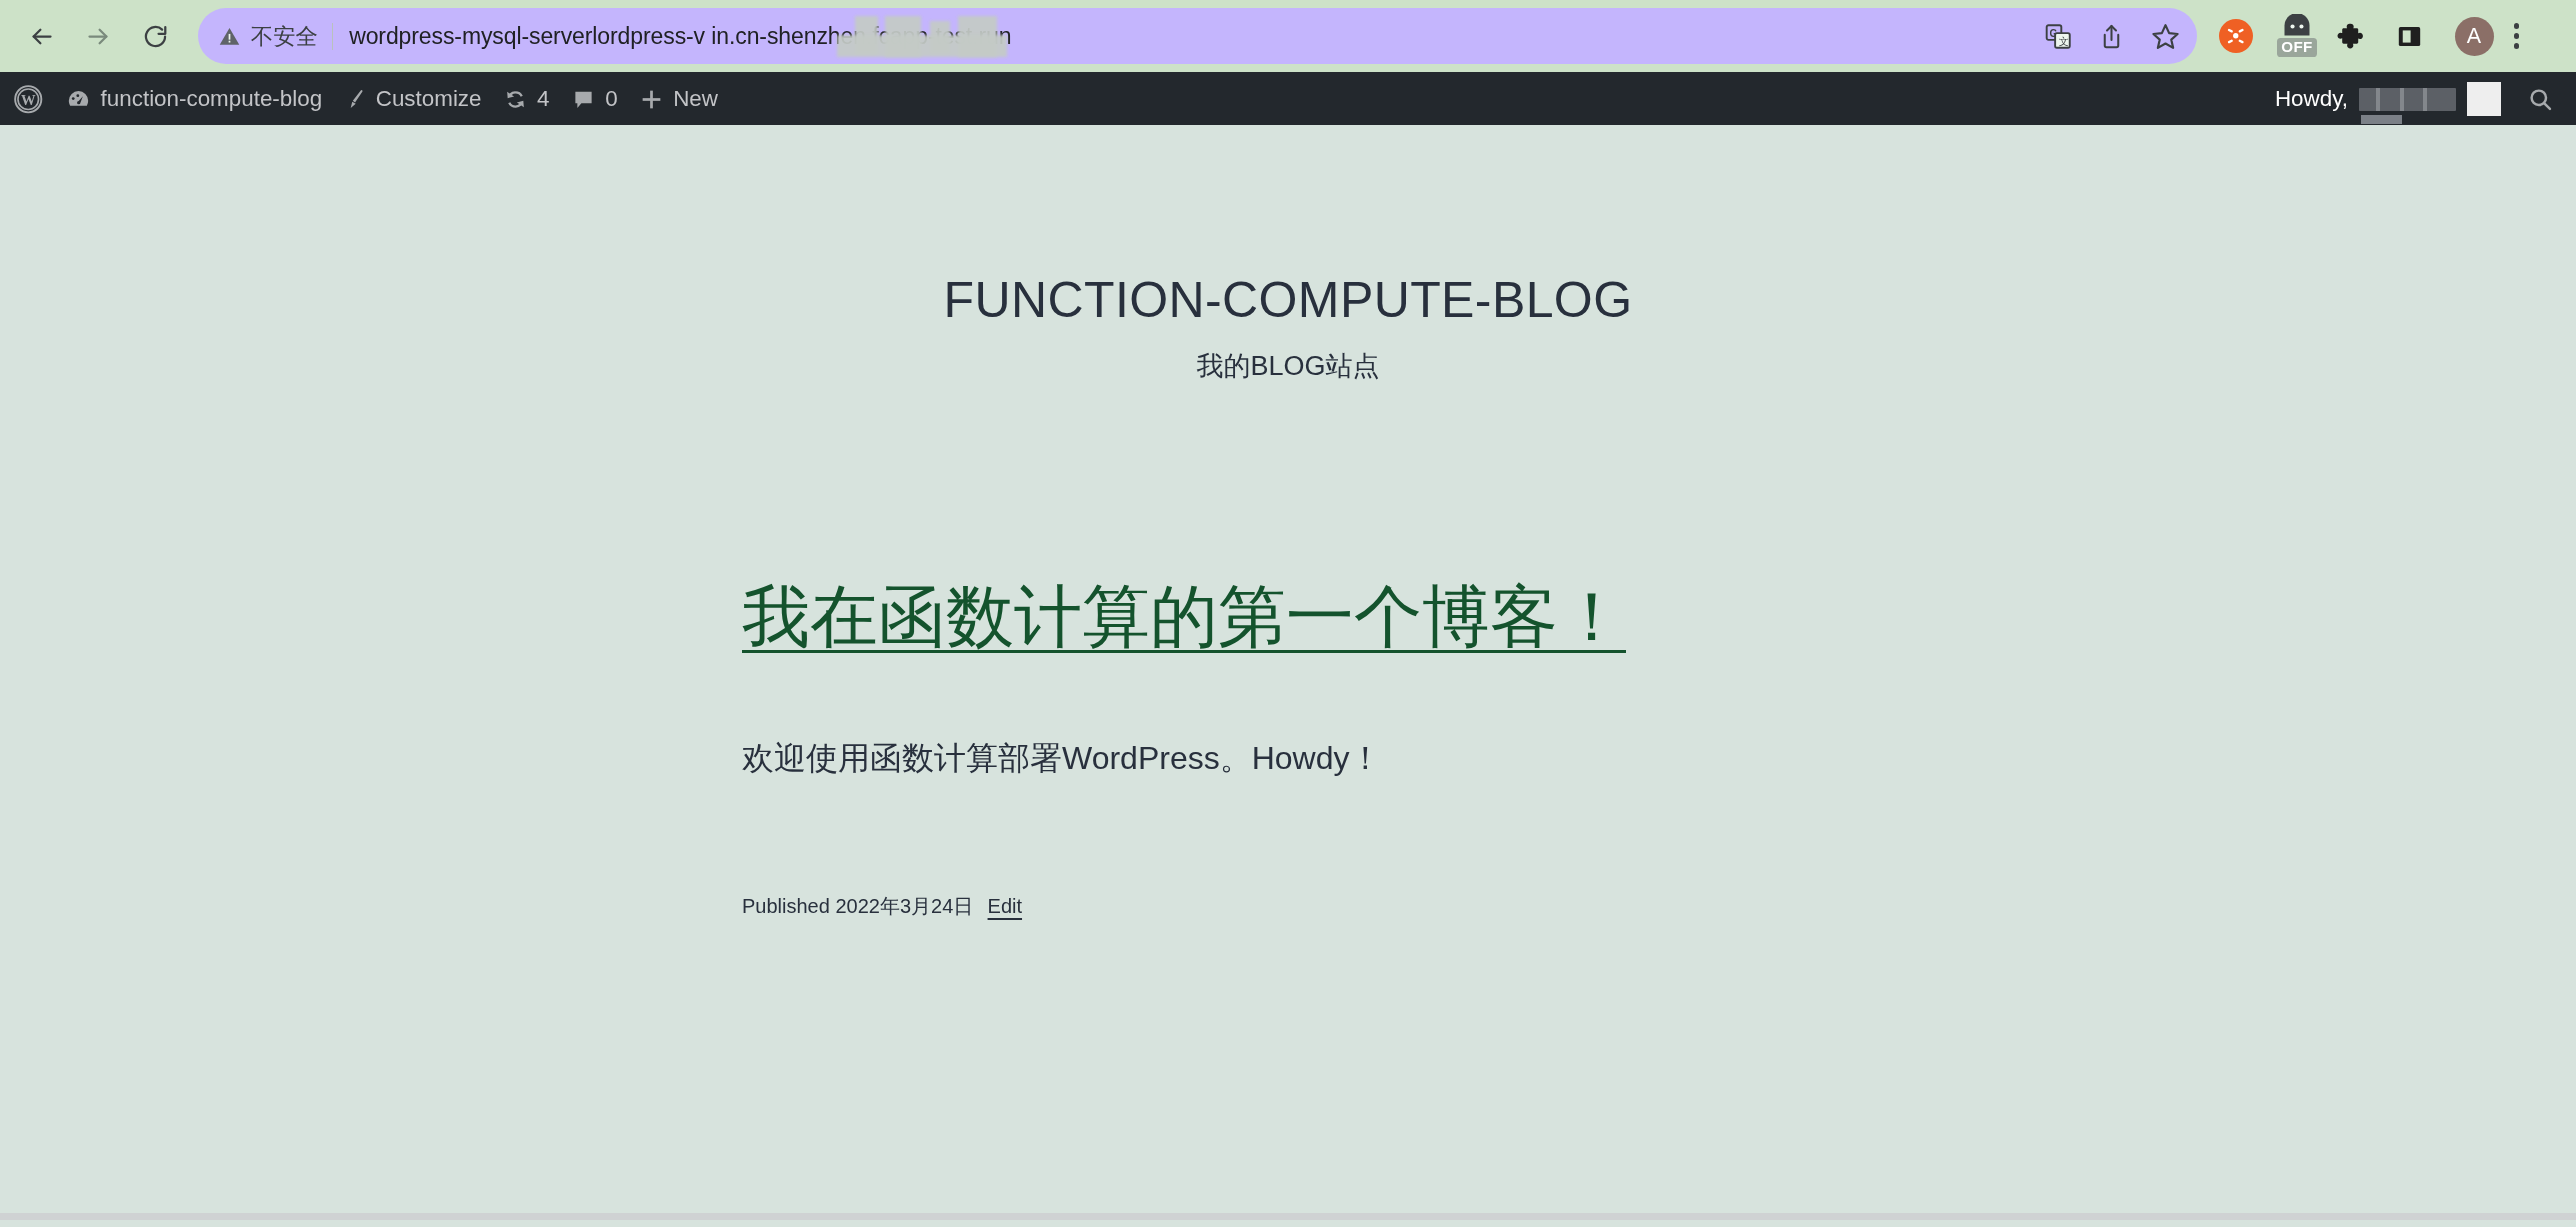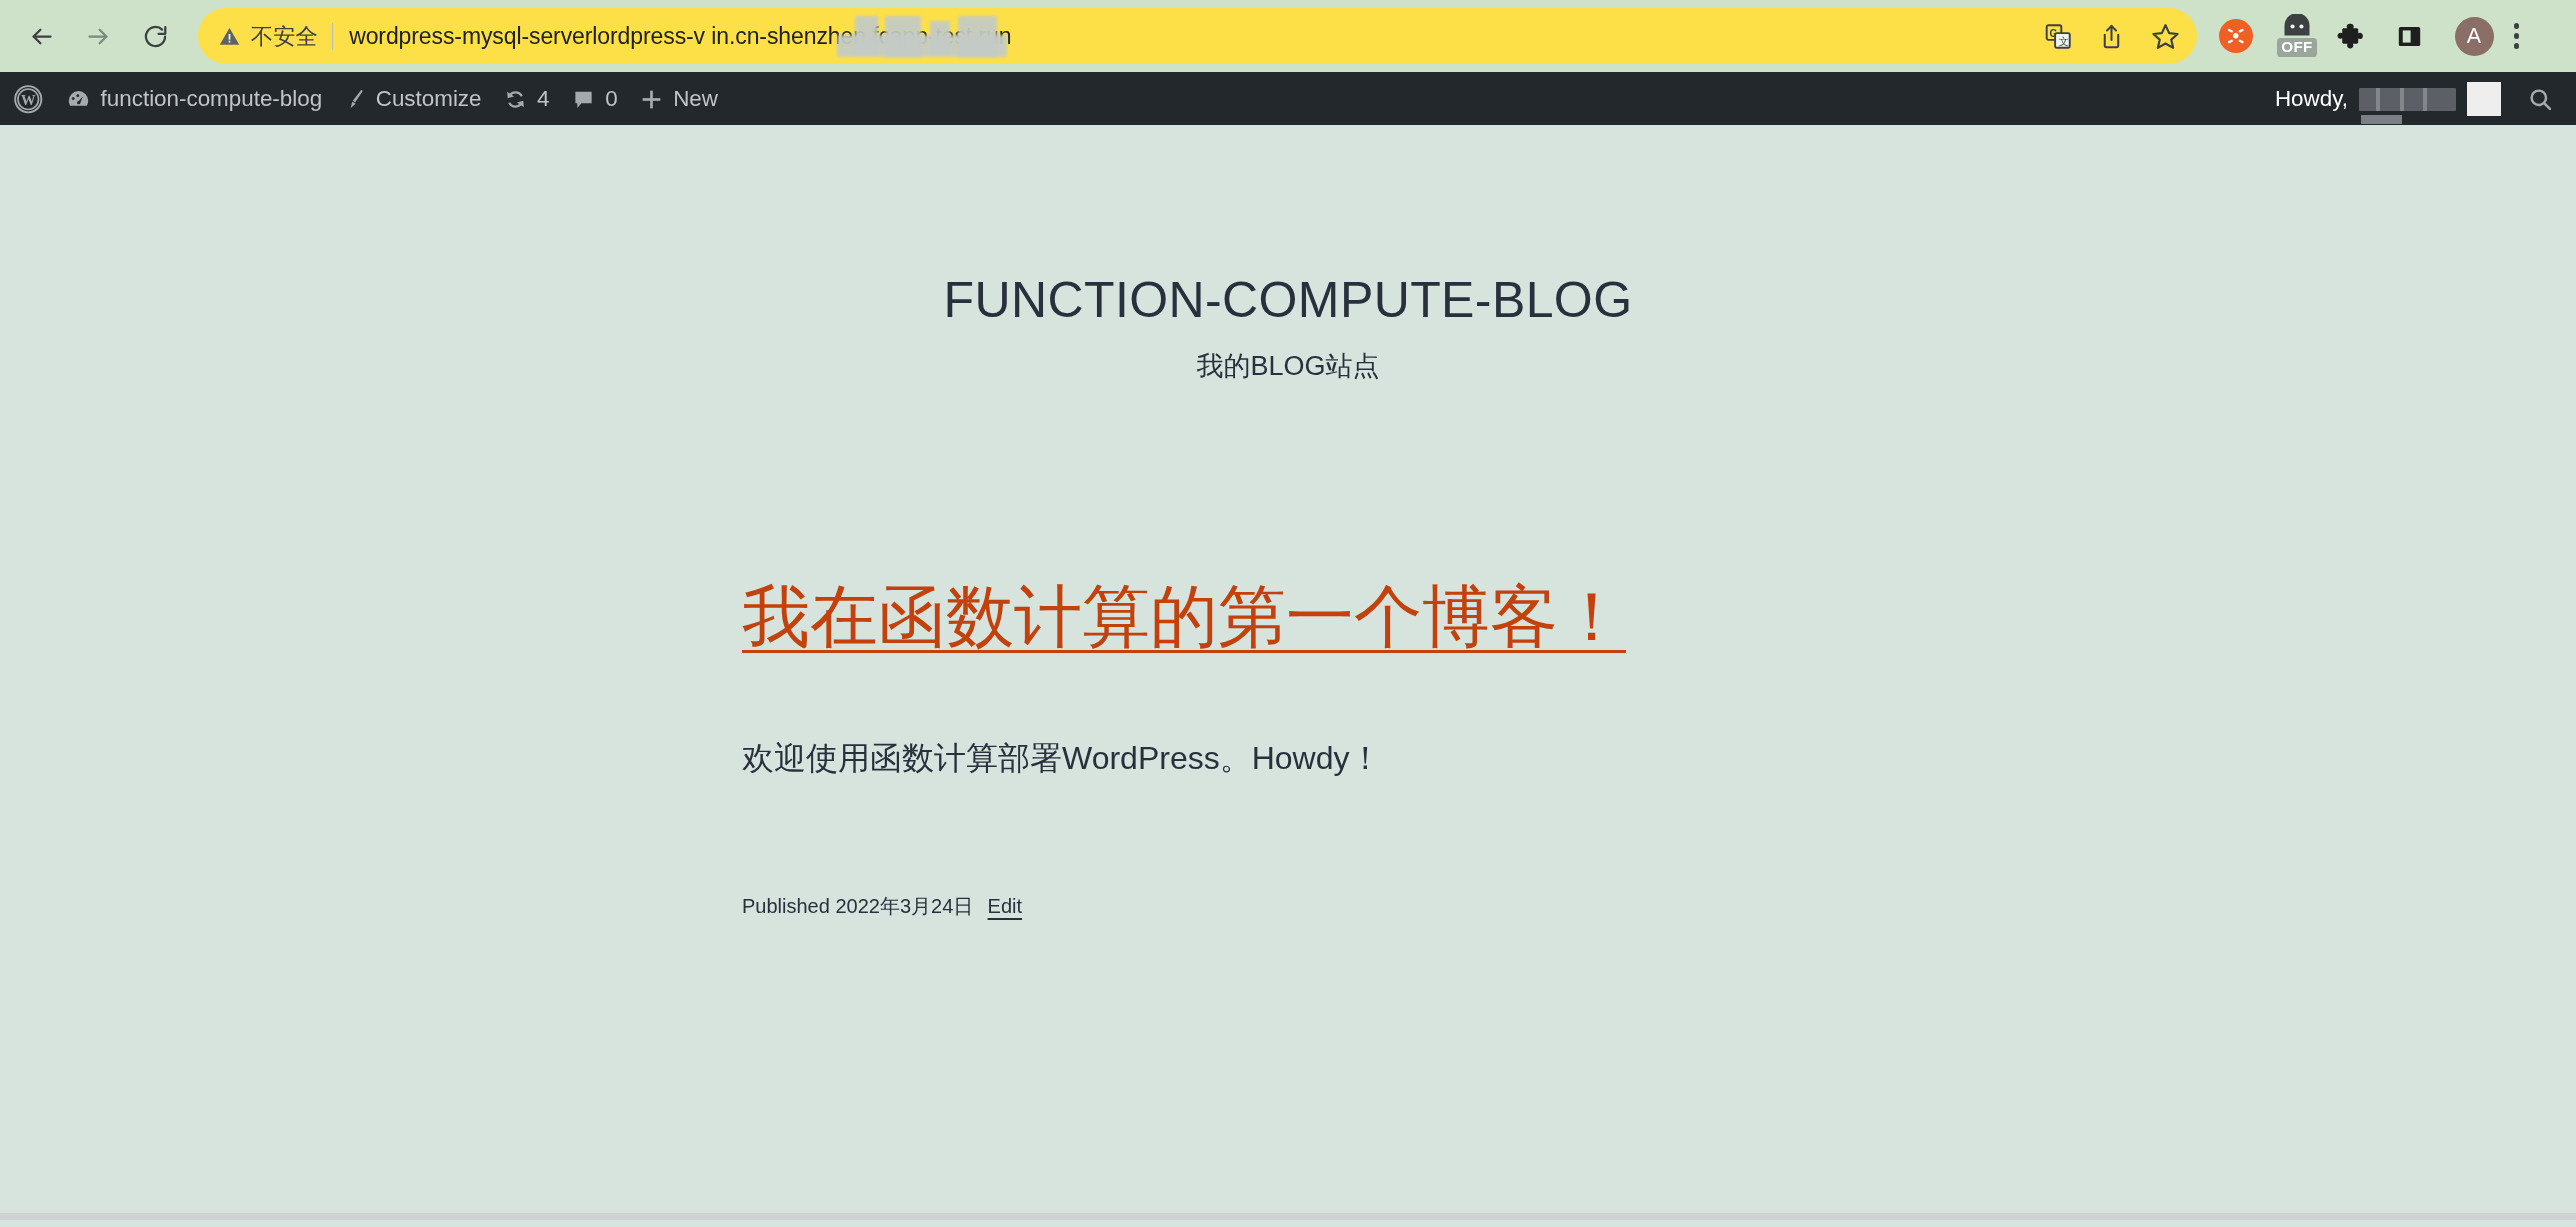--- a/index.html
+++ b/index.html
@@ -27,21 +27,21 @@
     display: flex; align-items: center; justify-content: center;
     border-radius: 50%;
     flex: 0 0 auto;
   }
   .nav-btn svg { display: block; }
 
   .omnibox {
     flex: 1 1 auto;
     height: 56px;
     margin: 0 9px 0 14.3px;
-    background: #fde047;
+    background: #c4b5fd;
     border-radius: 28px;
     display: flex;
     align-items: center;
     padding: 0 5.4px 0 20px;
     min-width: 0;
   }
   .security-chip {
     display: flex;
     align-items: center;
     gap: 10px;
@@ -238,21 +238,21 @@
     padding-top: 188px;
   }
   .post-title {
     font-size: 68px;
     font-weight: 400;
     line-height: 1.32;
     color: #28303d;
     width: 950px;
   }
   .post-title a {
-    color: #c2410c;
+    color: #14532d;
     text-decoration: underline;
     text-decoration-thickness: 2.7px;
     text-underline-offset: 10px;
   }
   .post-body {
     margin-top: 72px;
     font-size: 32px;
     line-height: 1.5;
     color: #28303d;
   }

